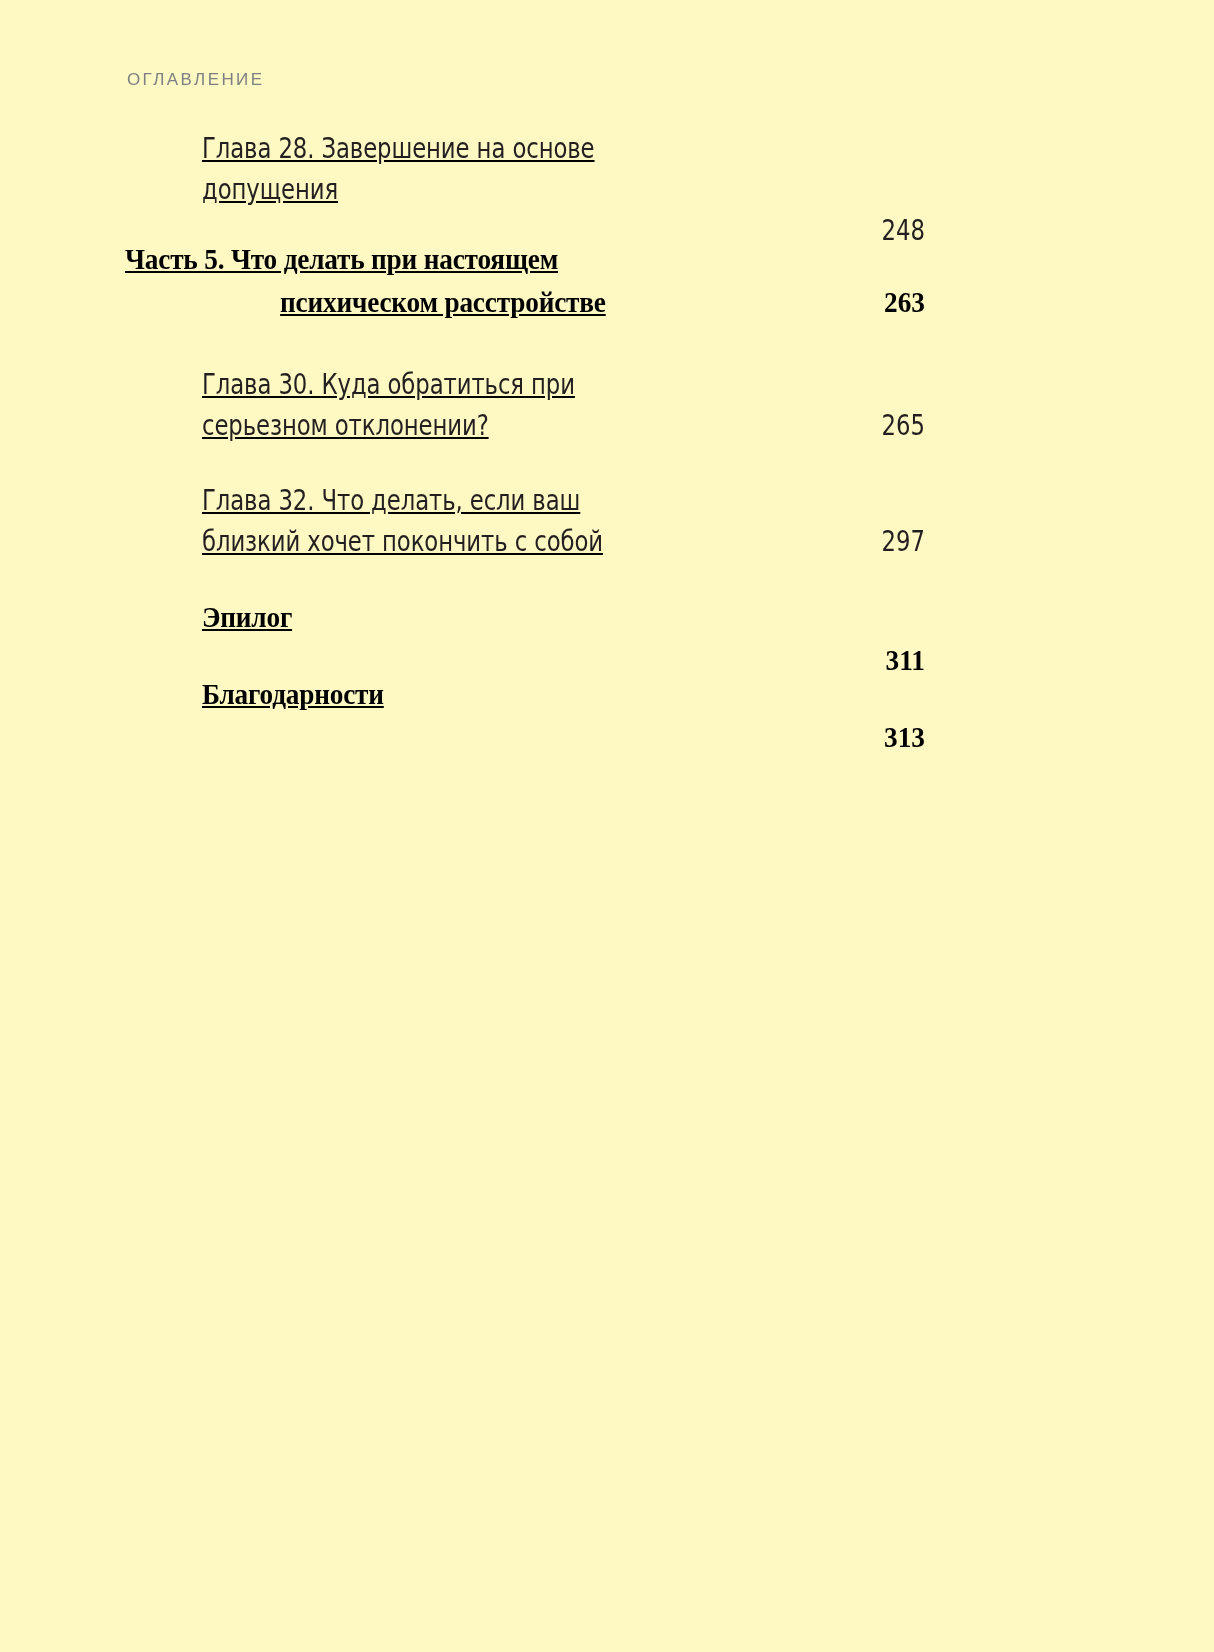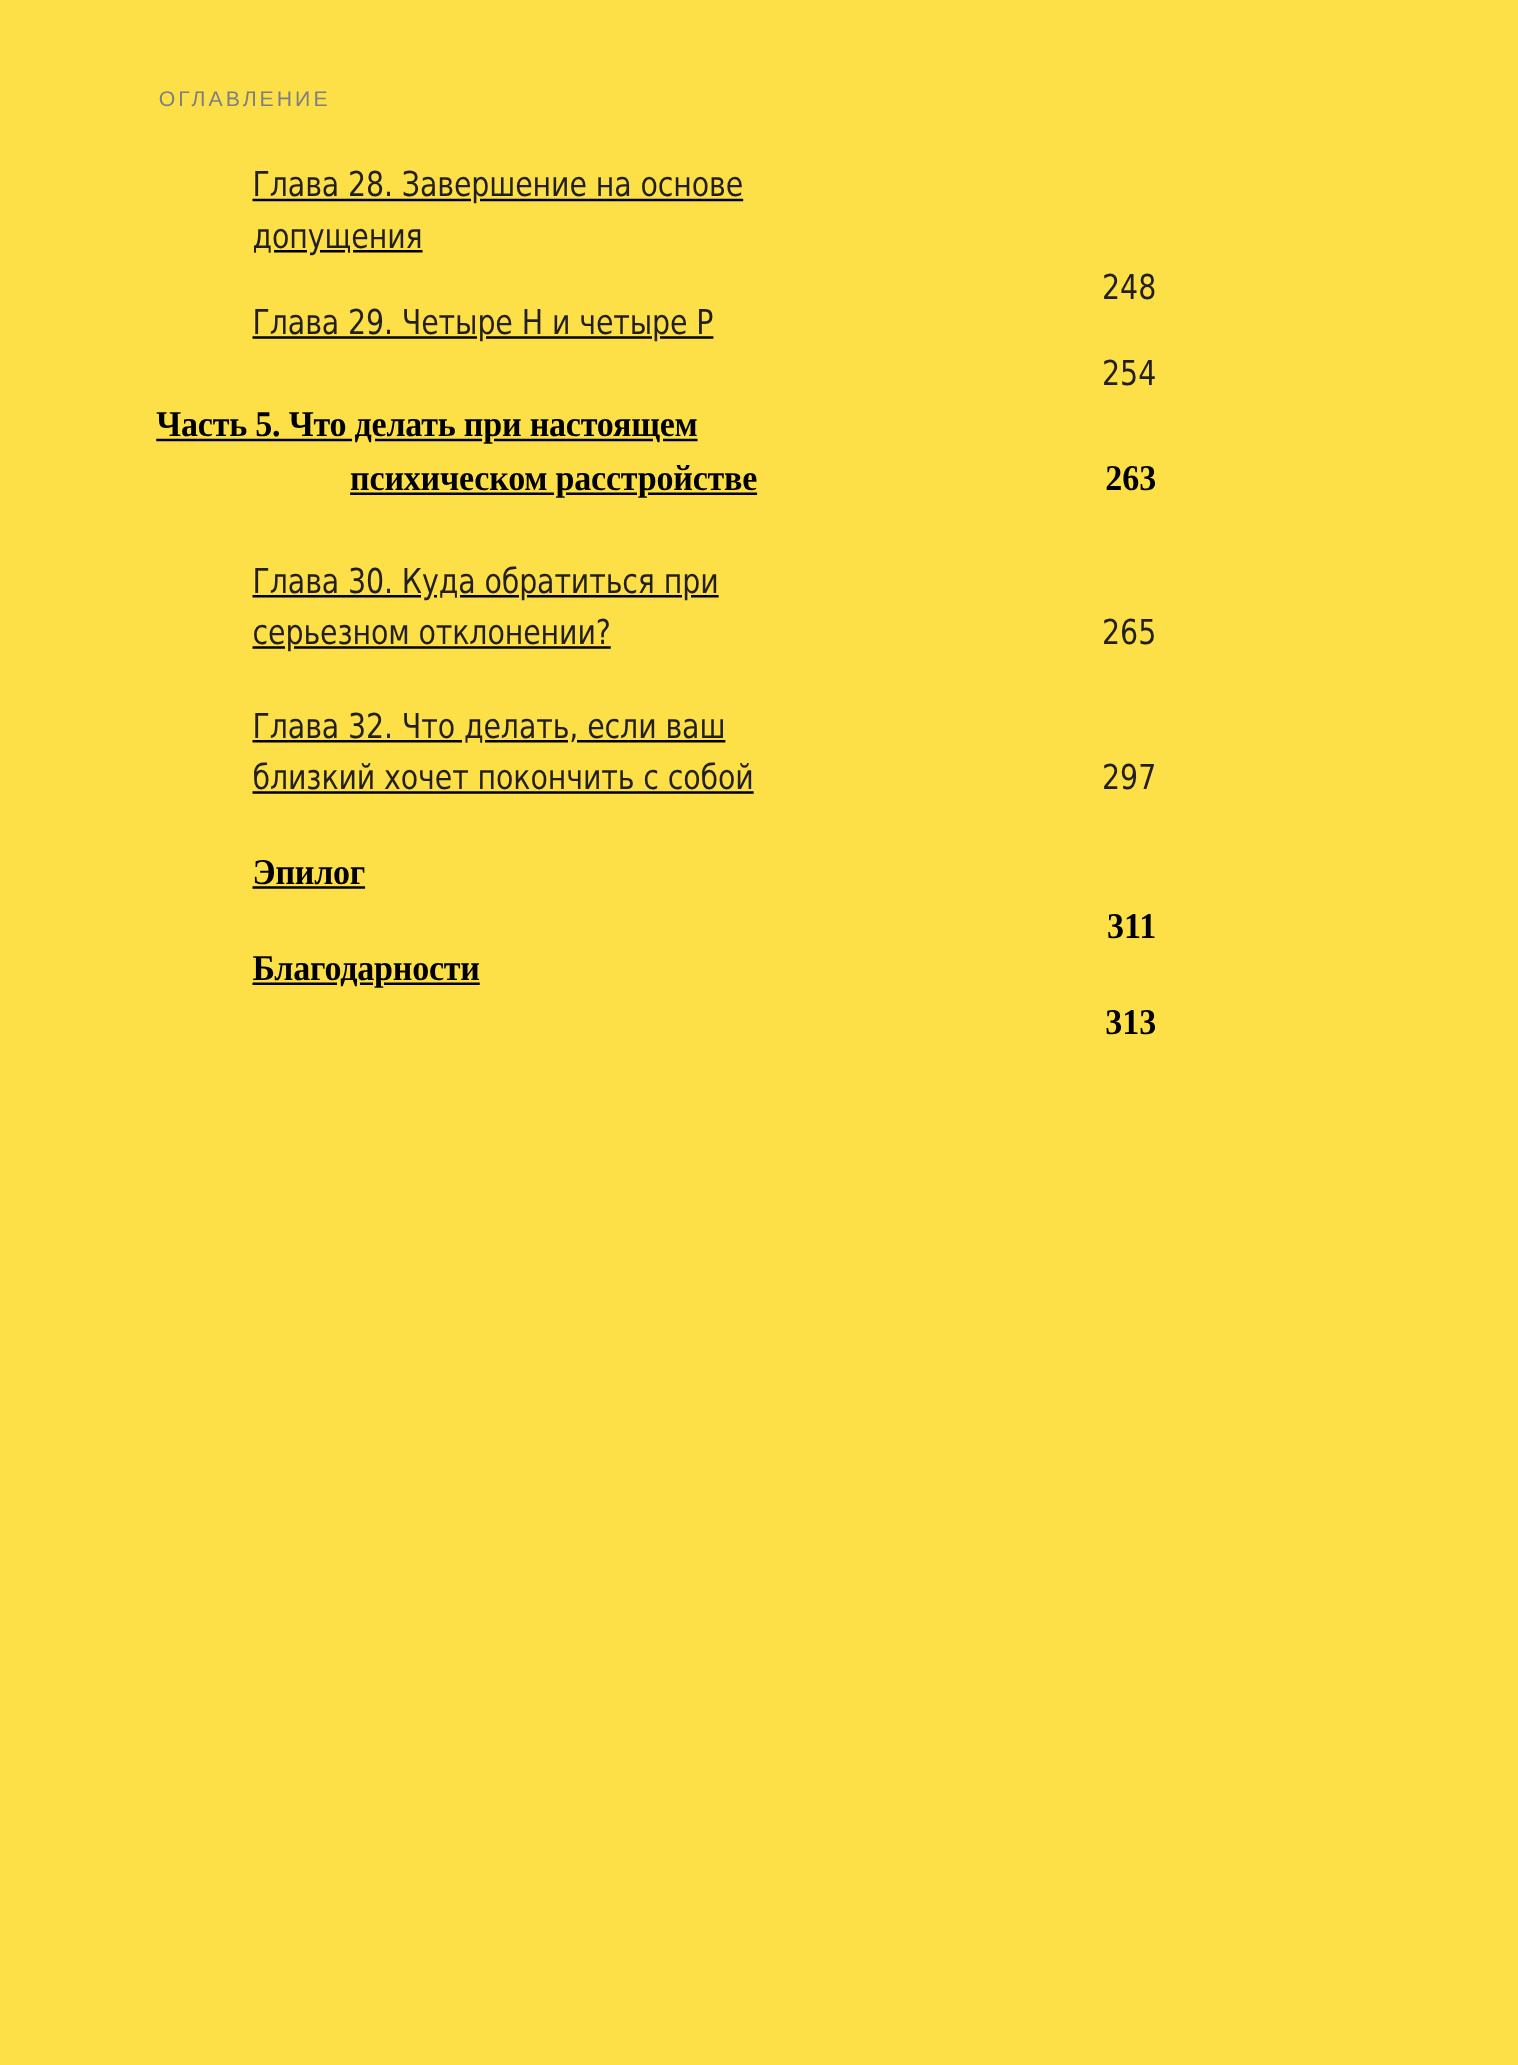--- a/index.html
+++ b/index.html
@@ -12,21 +12,21 @@
     width: 1214px;
     height: 1652px;
     position: relative;
     font-family: "Liberation Sans", sans-serif;
     -webkit-font-smoothing: antialiased;
   }
 
   .page {
     position: absolute;
     inset: 0;
-    background: #fde047;
+    background: #fef9c3;
   }
 
   
   .running-head {
     position: absolute;
     left: 127px;
     top: 70px;
     font-family: "Liberation Sans", sans-serif;
     font-size: 17px;
     font-weight: 400;
@@ -151,24 +151,20 @@
 
   <div class="running-head">ОГЛАВЛЕНИЕ</div>
 
   <div class="toc">
 
     <div class="entry chapter gap-lg">
       <span class="entry-title">Глава 28. Завершение на основе допущения</span>
       <span class="entry-page">248</span>
     </div>
 
-    <div class="entry chapter gap-xxl">
-      <span class="entry-title">Глава 29. Четыре Н и четыре Р</span>
-      <span class="entry-page">254</span>
-    </div>
 
     <div class="entry part gap-xxl">
       <span class="entry-title"><span>Часть 5. Что делать при настоящем</span><span class="cont">психическом расстройстве</span></span>
       <span class="entry-page" style="top:43px">263</span>
     </div>
 
     <div class="entry chapter gap-xl">
       <span class="entry-title">Глава 30. Куда обратиться при серьезном отклонении?</span>
       <span class="entry-page" style="top:41px">265</span>
     </div>

